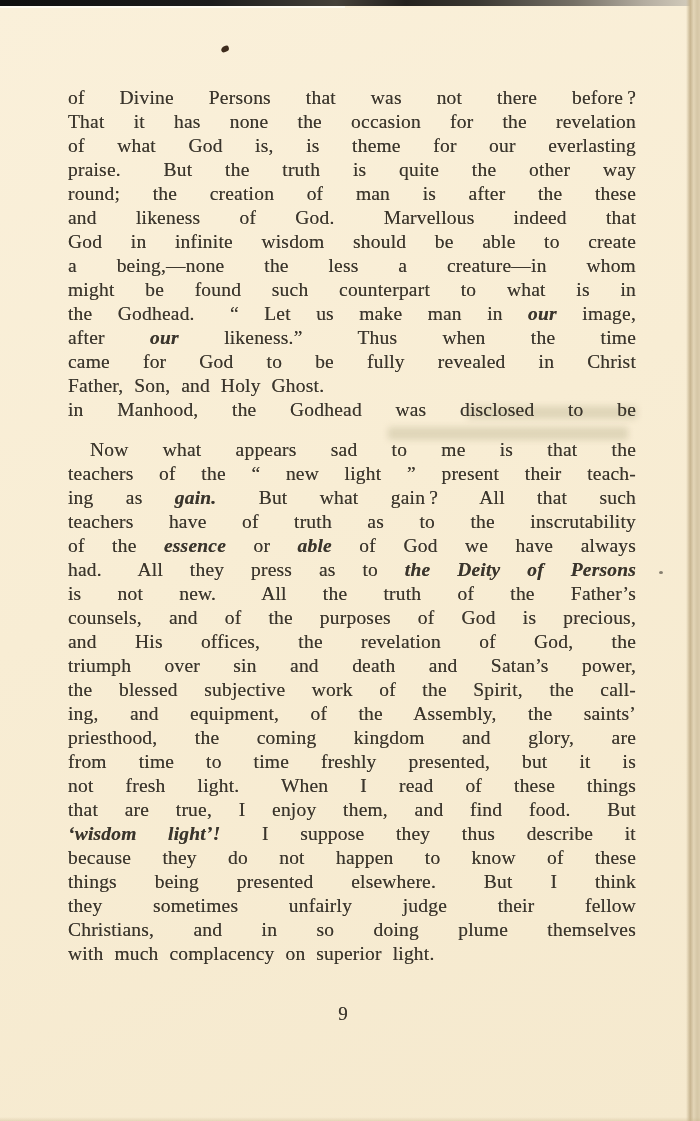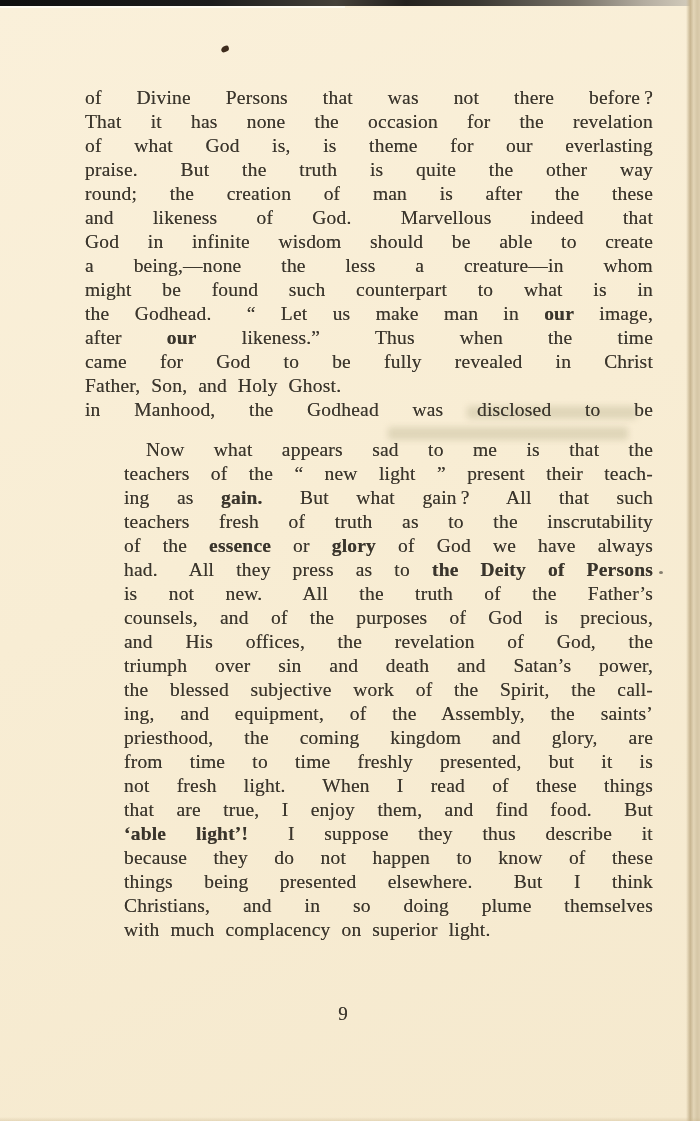--- a/index.html
+++ b/index.html
@@ -74,36 +74,36 @@
     position: absolute;
     background: rgba(172, 166, 126, 0.32);
     filter: blur(3px);
     border-radius: 3px;
   }
   .ghost1 { left: 467px; top: 406px; width: 170px; height: 13px; }
   .ghost2 { left: 388px; top: 427px; width: 240px; height: 13px; }
 
   .text-block {
     position: absolute;
-    left: 85px; top: 86px;
+    left: 68px; top: 86px;
     width: 568px;
     color: #3a352c;
     font-size: 19.5px;
     line-height: 24px;
     letter-spacing: 0.2px;
     text-shadow: 0 0 0.4px rgba(58, 53, 44, 0.65);
   }
 
-  .paragraph + .paragraph { margin-top: 16px; margin-left: 39px; }
+  .paragraph + .paragraph { margin-top: 16px; }
 
   .pline {
     text-align: justify;
     text-align-last: justify;
   }
-  .pline b { font-weight: 700; }
+  .pline b { font-weight: 700; font-style: italic; }
 
   
   .pline.lastline {
     text-align-last: left;
     word-spacing: 0.30em;
   }
 
   .paragraph.indent .pline.firstline { text-indent: 22px; }
 
   .page-number {
@@ -145,35 +145,36 @@
         <div class="pline">the Godhead.  “ Let us make man in <b>our</b> image,</div>
         <div class="pline">after <b>our</b> likeness.”  Thus when the time</div>
         <div class="pline">came for God to be fully revealed in Christ</div>
         <div class="pline lastline">Father, Son, and Holy Ghost.</div>
         <div class="pline">in Manhood, the Godhead was disclosed to be</div>
       </div>
       <div class="paragraph indent">
         <div class="pline firstline">Now what appears sad to me is that the</div>
         <div class="pline">teachers of the “ new light ” present their teach-</div>
         <div class="pline">ing as <b>gain.</b>  But what gain ?  All that such</div>
-        <div class="pline">teachers fresh of truth as to the inscrutability</div>
-        <div class="pline">of the <b>essence</b> or <b>glory</b> of God we have always</div>
+        <div class="pline">teachers have of truth as to the inscrutability</div>
+        <div class="pline">of the <b>essence</b> or <b>able</b> of God we have always</div>
         <div class="pline">had.  All they press as to <b>the Deity of Persons</b></div>
         <div class="pline">is not new.  All the truth of the Father’s</div>
         <div class="pline">counsels, and of the purposes of God is precious,</div>
         <div class="pline">and His offices, the revelation of God, the</div>
         <div class="pline">triumph over sin and death and Satan’s power,</div>
         <div class="pline">the blessed subjective work of the Spirit, the call-</div>
         <div class="pline">ing, and equipment, of the Assembly, the saints’</div>
         <div class="pline">priesthood, the coming kingdom and glory, are</div>
         <div class="pline">from time to time freshly presented, but it is</div>
         <div class="pline">not fresh light.  When I read of these things</div>
         <div class="pline">that are true, I enjoy them, and find food.  But</div>
-        <div class="pline"><b>‘able light’!</b>  I suppose they thus describe it</div>
+        <div class="pline"><b>‘wisdom light’!</b>  I suppose they thus describe it</div>
         <div class="pline">because they do not happen to know of these</div>
         <div class="pline">things being presented elsewhere.  But I think</div>
+        <div class="pline">they sometimes unfairly judge their fellow</div>
         <div class="pline">Christians, and in so doing plume themselves</div>
         <div class="pline lastline">with much complacency on superior light.</div>
       </div>
     </div>
 
   <div class="page-number">9</div>
 </div>
 
 </body></html>

